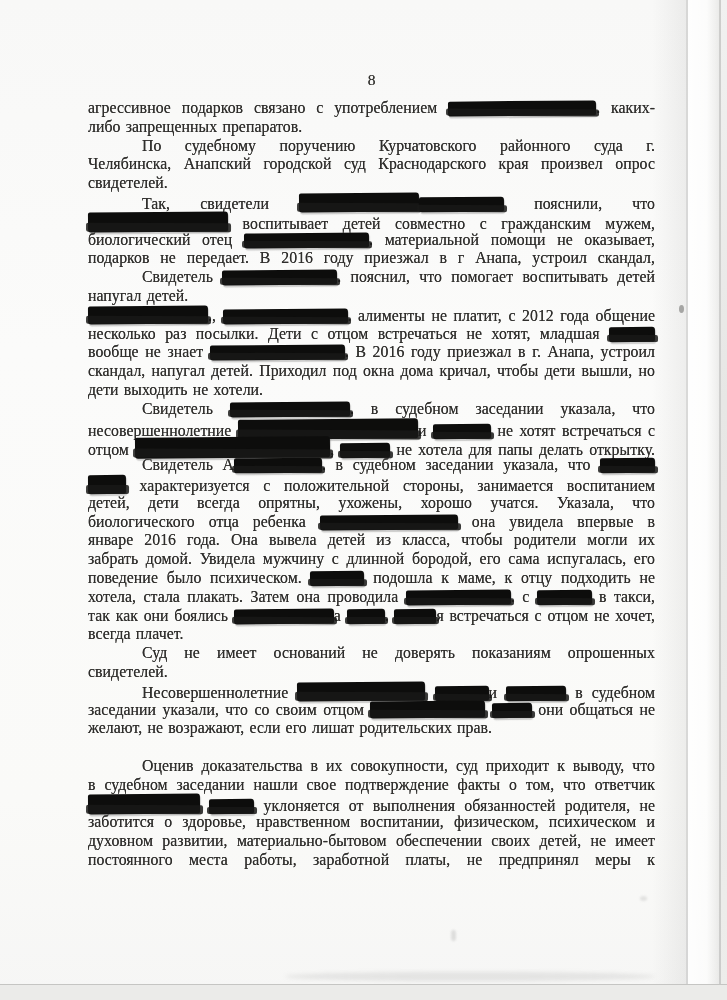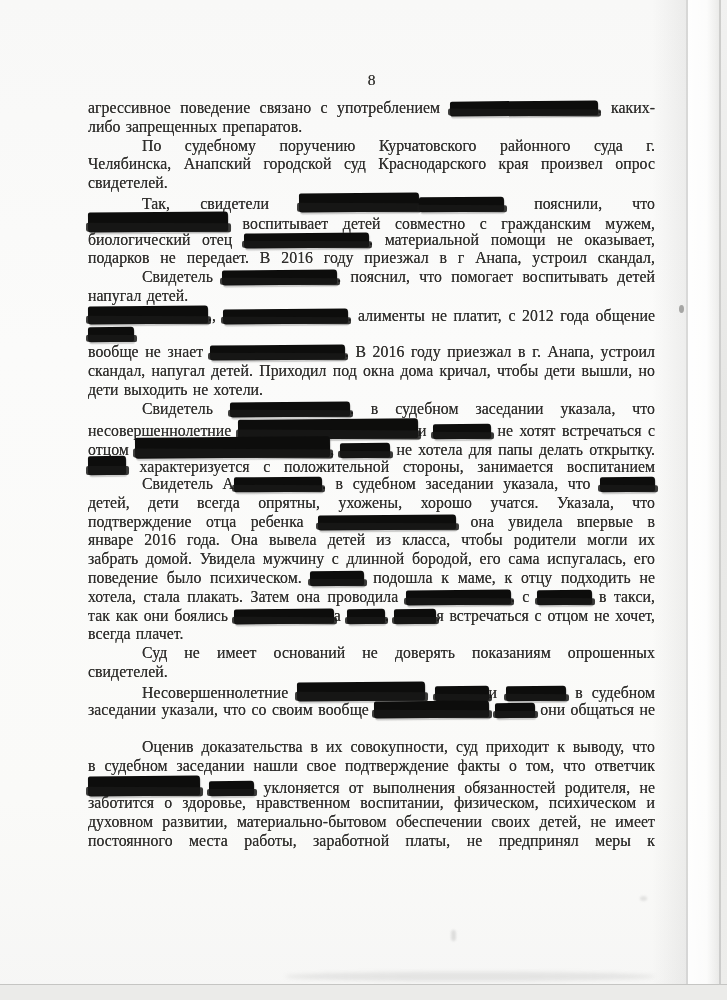--- a/index.html
+++ b/index.html
@@ -55,53 +55,54 @@
     background:rgba(120,120,118,.20); filter:blur(1px); border-radius:40%; }
   .speck-b { position:absolute; left:640px; top:896px; width:7px; height:5px;
     background:rgba(130,130,128,.18); filter:blur(1px); border-radius:50%; }
 </style>
 </head>
 <body>
 
 <div class="sheet">
   <div class="pagenum">8</div>
   <div class="textblock">
-      <div class="line just"><span>агрессивное поведение связано с употреблением </span><span class="redact" style="width: 148px; background: rgb(13, 13, 12);"></span><span>. каких-</span></div>
+      <div class="line just"><span>агрессивное подарков связано с употреблением </span><span class="redact" style="width: 148px; background: rgb(13, 13, 12);"></span><span>. каких-</span></div>
       <div class="line"><span>либо запрещенных препаратов.</span></div>
       <div class="line indent just"><span>По судебному поручению Курчатовского районного суда г.</span></div>
       <div class="line just"><span>Челябинска, Анапский городской суд Краснодарского края произвел опрос</span></div>
       <div class="line"><span>свидетелей.</span></div>
       <div class="line indent just"><span>Так, свидетели </span><span class="redact" style="width: 120px; height: 19px; background: rgb(13, 13, 12);"></span><span class="redact" style="width: 85px; background: rgb(13, 13, 12);"></span><span> пояснили, что</span></div>
       <div class="line just"><span class="redact" style="width: 140px; height: 20px; background: rgb(13, 13, 12);"></span><span> воспитывает детей совместно с гражданским мужем,</span></div>
       <div class="line just"><span>биологический отец </span><span class="redact" style="width: 125px; background: rgb(13, 13, 12);"></span><span>. материальной помощи не оказывает,</span></div>
       <div class="line just"><span>подарков не передает. В 2016 году приезжал в г Анапа, устроил скандал,</span></div>
       <div class="line indent just"><span>Свидетель </span><span class="redact" style="width: 115px; background: rgb(13, 13, 12);"></span><span>. пояснил, что помогает воспитывать детей</span></div>
       <div class="line"><span>напугал детей.</span></div>
       <div class="line just"><span class="redact" style="width: 120px; height: 18px; background: rgb(13, 13, 12);"></span><span>., </span><span class="redact" style="width: 125px; background: rgb(13, 13, 12);"></span><span>. алименты не платит, с 2012 года общение</span></div>
-      <div class="line just"><span class="redact" style="width: 46px; background: rgb(13, 13, 12);"></span></div>
+      <div class="line just"><span>несколько раз посылки. Дети с отцом встречаться не хотят, младшая </span><span class="redact" style="width: 46px; background: rgb(13, 13, 12);"></span></div>
       <div class="line just"><span>вообще не знает </span><span class="redact" style="width: 135px; background: rgb(13, 13, 12);"></span><span>. В 2016 году приезжал в г. Анапа, устроил</span></div>
       <div class="line just"><span>скандал, напугал детей. Приходил под окна дома кричал, чтобы дети вышли, но</span></div>
       <div class="line"><span>дети выходить не хотели.</span></div>
       <div class="line indent just"><span>Свидетель </span><span class="redact" style="width: 120px; background: rgb(13, 13, 12);"></span><span>. в судебном заседании указала, что</span></div>
       <div class="line just"><span>несовершеннолетние </span><span class="redact" style="width: 180px; height: 20px; background: rgb(13, 13, 12);"></span><span>и </span><span class="redact" style="width: 58px; background: rgb(13, 13, 12);"></span><span> не хотят встречаться с</span></div>
       <div class="line just"><span>отцом </span><span class="redact" style="width: 195px; height: 21px; background: rgb(13, 13, 12);"></span><span>, </span><span class="redact" style="width: 50px; background: rgb(13, 13, 12);"></span><span> не хотела для папы делать открытку.</span></div>
+      <div class="line indent just"><span>Свидетель А</span><span class="redact" style="width: 88px; background: rgb(13, 13, 12);"></span><span>. в судебном заседании указала, что </span><span class="redact" style="width: 55px; background: rgb(13, 13, 12);"></span></div>
       <div class="line just"><span class="redact" style="width: 38px; height: 19px; background: rgb(13, 13, 12);"></span><span> характеризуется с положительной стороны, занимается воспитанием</span></div>
-      <div class="line indent just"><span>Свидетель А</span><span class="redact" style="width: 88px; background: rgb(13, 13, 12);"></span><span>. в судебном заседании указала, что </span><span class="redact" style="width: 55px; background: rgb(13, 13, 12);"></span></div>
       <div class="line just"><span>детей, дети всегда опрятны, ухожены, хорошо учатся. Указала, что</span></div>
-      <div class="line just"><span>подтверждение отца ребенка </span><span class="redact" style="width: 138px; background: rgb(13, 13, 12);"></span><span> она увидела впервые в</span></div>
+      <div class="line just"><span>биологического отца ребенка </span><span class="redact" style="width: 138px; background: rgb(13, 13, 12);"></span><span> она увидела впервые в</span></div>
       <div class="line just"><span>январе 2016 года. Она вывела детей из класса, чтобы родители могли их</span></div>
       <div class="line just"><span>забрать домой. Увидела мужчину с длинной бородой, его сама испугалась, его</span></div>
       <div class="line just"><span>поведение было психическом. </span><span class="redact" style="width: 54px; background: rgb(13, 13, 12);"></span><span> подошла к маме, к отцу подходить не</span></div>
       <div class="line just"><span>хотела, стала плакать. Затем она проводила </span><span class="redact" style="width: 105px; background: rgb(13, 13, 12);"></span><span>. с </span><span class="redact" style="width: 55px; background: rgb(13, 13, 12);"></span><span> в такси,</span></div>
       <div class="line just"><span>так как они боялись </span><span class="redact" style="width: 100px; background: rgb(13, 13, 12);"></span><span>а </span><span class="redact" style="width: 38px; background: rgb(13, 13, 12);"></span><span>. </span><span class="redact" style="width: 42px; background: rgb(13, 13, 12);"></span><span>я встречаться с отцом не хочет,</span></div>
       <div class="line"><span>всегда плачет.</span></div>
       <div class="line indent just"><span>Суд не имеет оснований не доверять показаниям опрошенных</span></div>
       <div class="line"><span>свидетелей.</span></div>
       <div class="line indent just"><span>Несовершеннолетние </span><span class="redact" style="width: 128px; height: 19px; background: rgb(13, 13, 12);"></span><span> </span><span class="redact" style="width: 54px; background: rgb(13, 13, 12);"></span><span>и </span><span class="redact" style="width: 60px; background: rgb(13, 13, 12);"></span><span> в судебном</span></div>
-      <div class="line just"><span>заседании указали, что со своим вообще </span><span class="redact" style="width: 115px; height: 17px; background: rgb(13, 13, 12);"></span><span> </span><span class="redact" style="width: 40px; background: rgb(13, 13, 12);"></span><span> они общаться не</span></div>
+      <div class="line just"><span>заседании указали, что со своим отцом </span><span class="redact" style="width: 115px; height: 17px; background: rgb(13, 13, 12);"></span><span> </span><span class="redact" style="width: 40px; background: rgb(13, 13, 12);"></span><span> они общаться не</span></div>
+      <div class="line"><span>желают, не возражают, если его лишат родительских прав.</span></div>
       <div class="line"></div>
       <div class="line indent just"><span>Оценив доказательства в их совокупности, суд приходит к выводу, что</span></div>
       <div class="line just"><span>в судебном заседании нашли свое подтверждение факты о том, что ответчик</span></div>
       <div class="line just"><span class="redact" style="width: 112px; height: 20px; background: rgb(13, 13, 12);"></span><span> </span><span class="redact" style="width: 45px; background: rgb(13, 13, 12);"></span><span> уклоняется от выполнения обязанностей родителя, не</span></div>
       <div class="line just"><span>заботится о здоровье, нравственном воспитании, физическом, психическом и</span></div>
       <div class="line just"><span>духовном развитии, материально-бытовом обеспечении своих детей, не имеет</span></div>
       <div class="line just"><span>постоянного места работы, заработной платы, не предпринял меры к</span></div>
     </div>
 
   <div class="fold-grad"></div>

